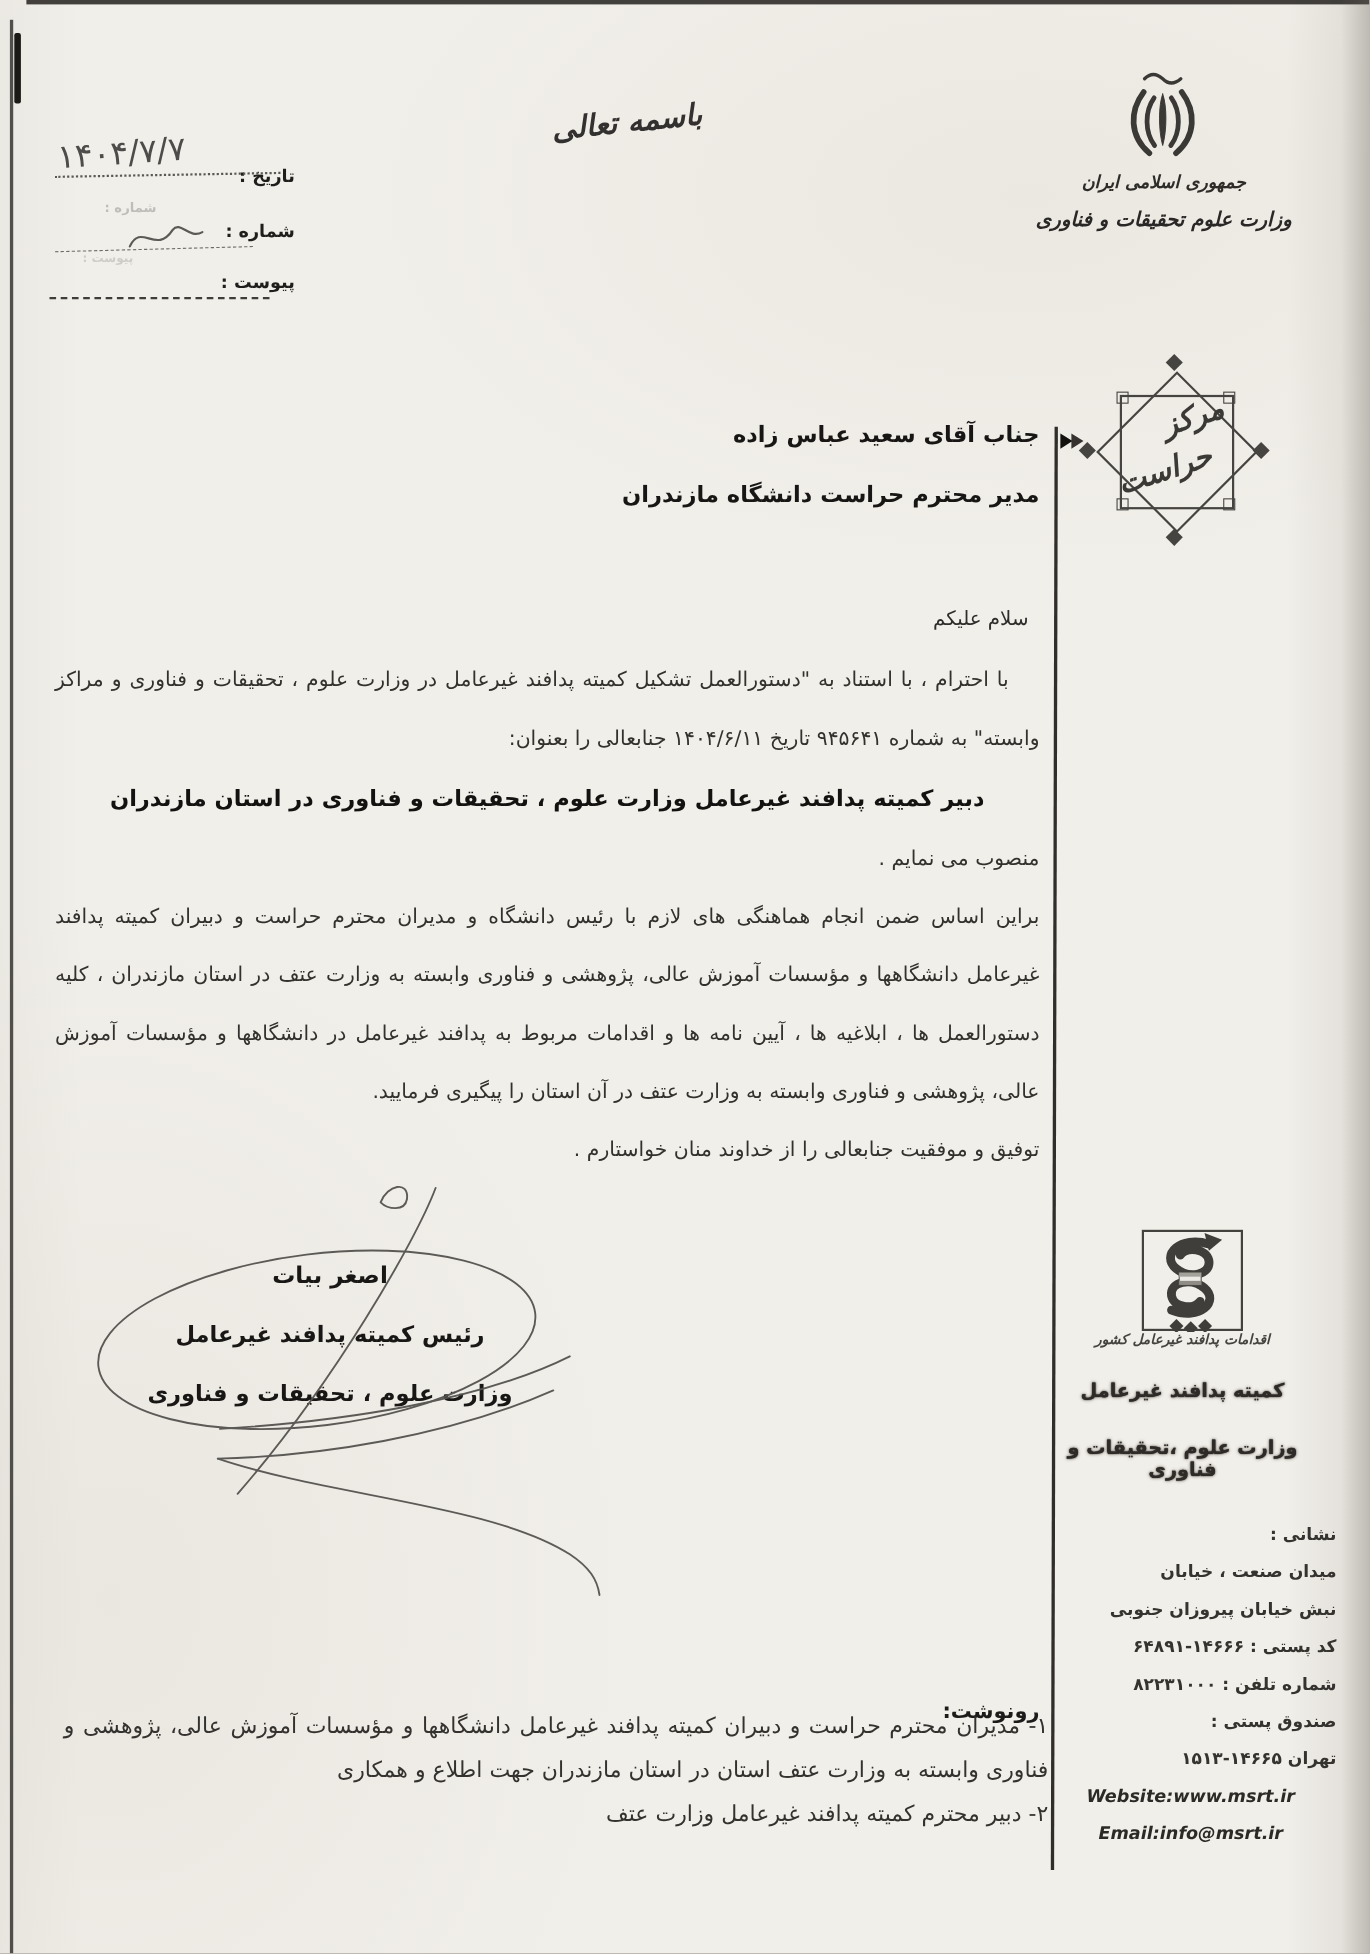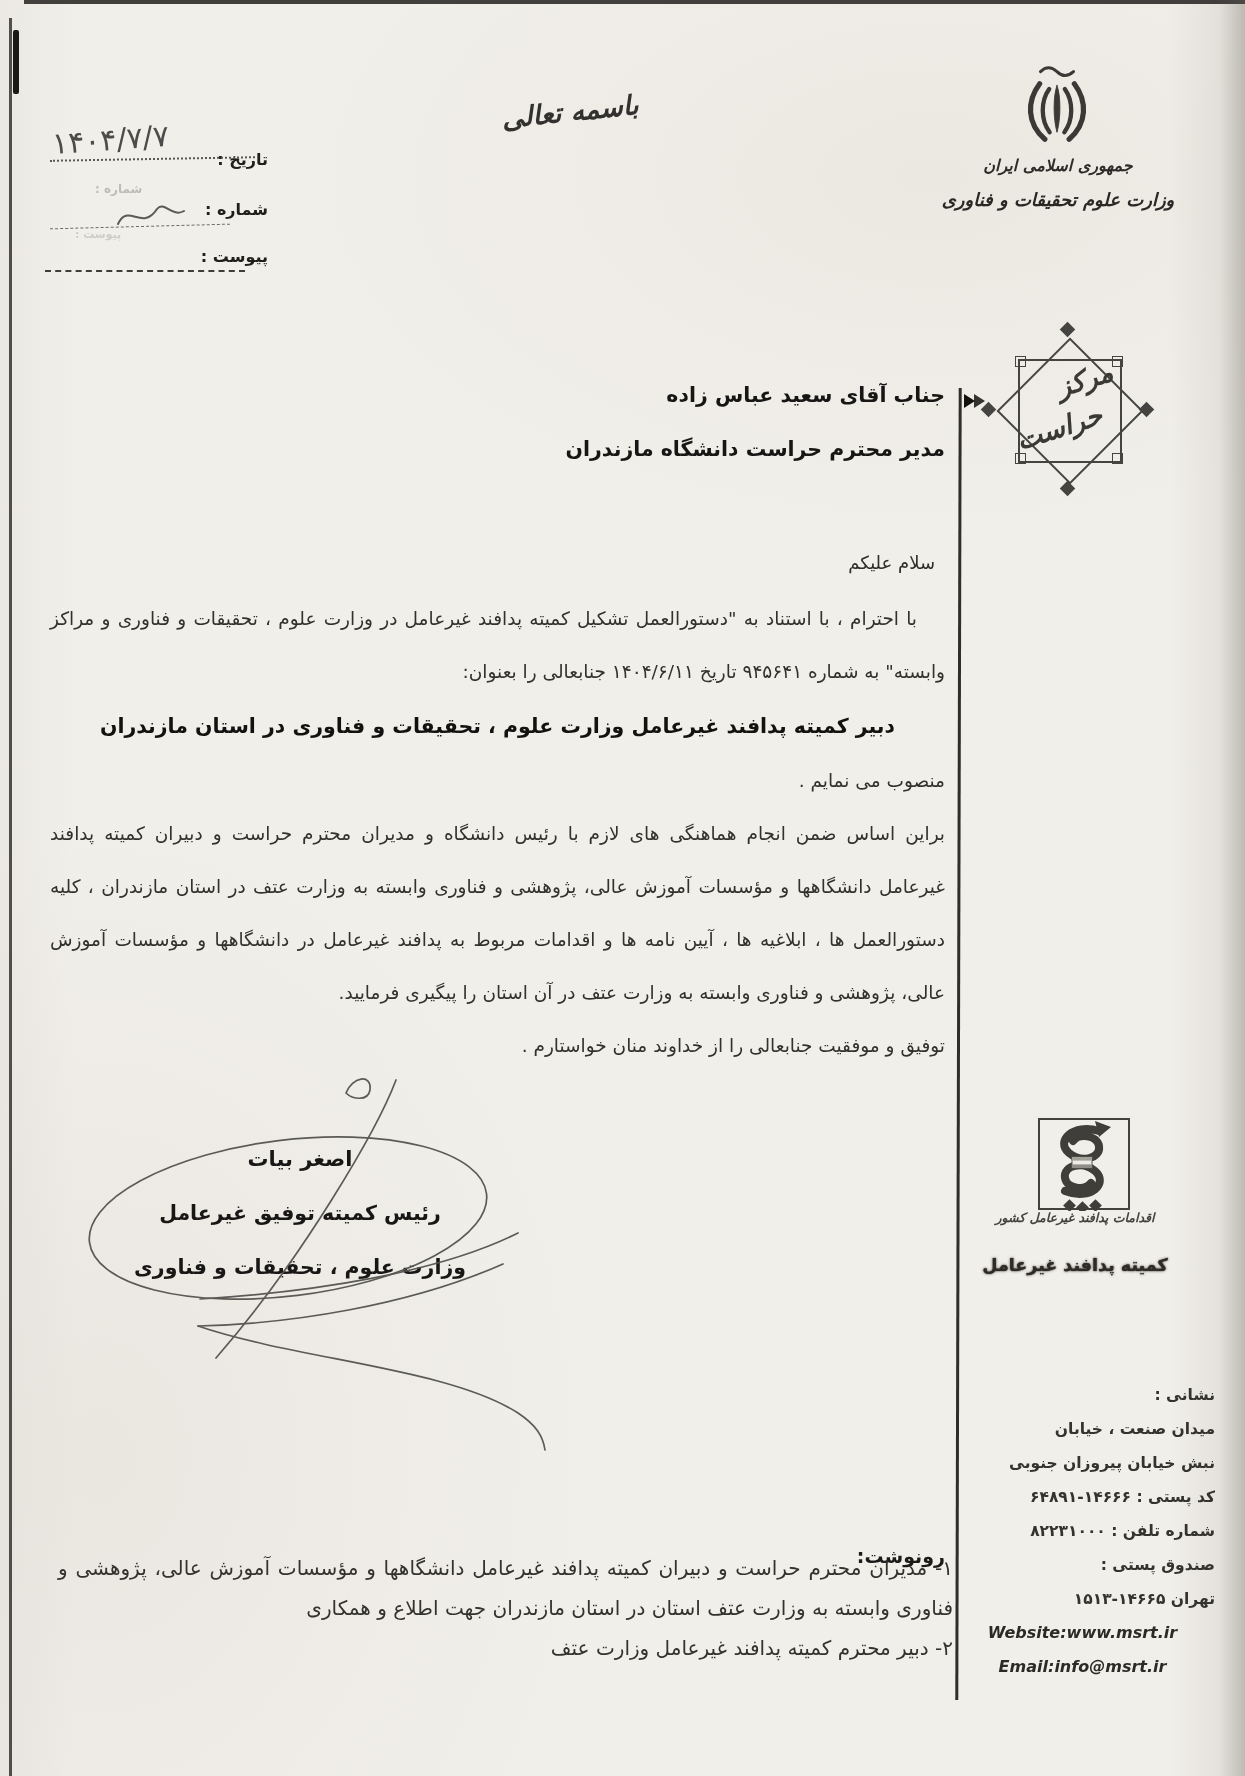--- a/index.html
+++ b/index.html
@@ -145,21 +145,21 @@
   <div class="abs bodycol" style="top:592px;">
     <div class="p-indent">با احترام ، با استناد به "دستورالعمل تشکیل کمیته پدافند غیرعامل در وزارت علوم ، تحقیقات و فناوری و مراکز وابسته" به شماره ۹۴۵۶۴۱ تاریخ ۱۴۰۴/۶/۱۱ جنابعالی را بعنوان:</div>
     <div class="app-title">دبیر کمیته پدافند غیرعامل وزارت علوم ، تحقیقات و فناوری در استان مازندران</div>
     <div class="plain-line">منصوب می نمایم .</div>
     <div>براین اساس ضمن انجام هماهنگی های لازم با رئیس دانشگاه و مدیران محترم حراست و دبیران کمیته پدافند غیرعامل دانشگاهها و مؤسسات آموزش عالی، پژوهشی و فناوری وابسته به وزارت عتف در استان مازندران ، کلیه دستورالعمل ها ، ابلاغیه ها ، آیین نامه ها و اقدامات مربوط به پدافند غیرعامل در دانشگاهها و مؤسسات آموزش عالی، پژوهشی و فناوری وابسته به وزارت عتف در آن استان را پیگیری فرمایید.</div>
     <div class="plain-line">توفیق و موفقیت جنابعالی را از خداوند منان خواستارم .</div>
   </div>
 
   <div class="abs sig">
     <div class="nm">اصغر بیات</div>
-    <div class="t">رئیس کمیته توفیق غیرعامل</div>
+    <div class="t">رئیس کمیته پدافند غیرعامل</div>
     <div class="t">وزارت علوم ، تحقیقات و فناوری</div>
   </div>
 
   <svg class="abs scribble" style="left:48px; top:1068px; z-index:3;" width="520" height="400" viewBox="0 0 520 400">
     <g stroke="#55534f" stroke-width="1.7" fill="none" opacity=".95" stroke-linecap="round">
       <ellipse cx="240" cy="150" rx="200" ry="78" transform="rotate(-7 240 150)"></ellipse>
       <path d="M298,25 c6,-16 26,-20 24,-3 c-2,12 -18,9 -24,3"></path>
       <path d="M348,12 C330,60 255,190 168,290"></path>
       <path d="M470,165 C390,205 265,224 152,231"></path>
       <path d="M455,196 C360,238 240,256 150,258"></path>
@@ -181,20 +181,21 @@
     </g>
     <g fill="#403e3a">
       <rect x="26" y="82" width="9" height="9" transform="rotate(45 30.5 86.5)"></rect>
       <rect x="39" y="84" width="9" height="9" transform="rotate(45 43.5 88.5)"></rect>
       <rect x="52" y="82" width="9" height="9" transform="rotate(45 56.5 86.5)"></rect>
     </g>
   </svg>
   <div class="abs pdo-caption">اقدامات پدافند غیرعامل کشور</div>
 
   <div class="abs halo" style="left:965px; top:1255px; width:220px;">کمیته پدافند غیرعامل</div>
+  <div class="abs halo" style="left:950px; top:1307px; width:250px;">وزارت علوم ،تحقیقات و فناوری</div>
 
   <div class="abs addr" style="top:1378px;">
     <div>نشانی :</div>
     <div>میدان صنعت ، خیابان</div>
     <div>نبش خیابان پیروزان جنوبی</div>
     <div>کد پستی : ۱۴۶۶۶-۶۴۸۹۱</div>
     <div>شماره تلفن : ۸۲۲۳۱۰۰۰</div>
     <div>صندوق پستی :</div>
     <div>تهران ۱۴۶۶۵-۱۵۱۳</div>
     <div class="addr-en" dir="ltr">Website:www.msrt.ir</div>

